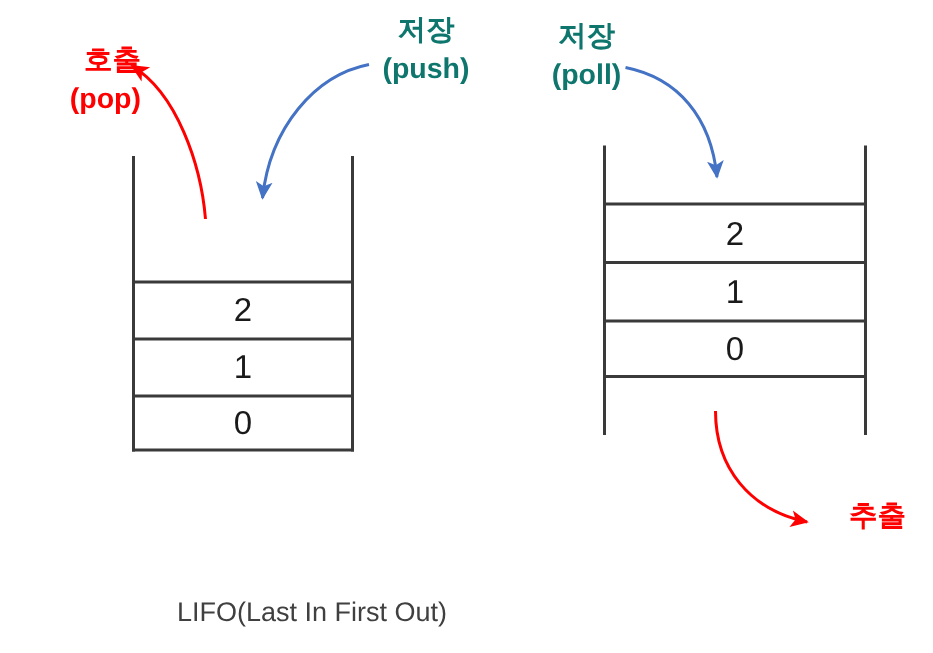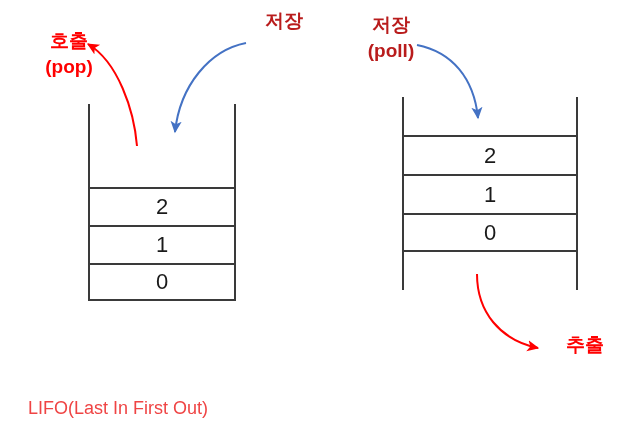--- a/index.html
+++ b/index.html
@@ -19,23 +19,23 @@
   
   .annot {
     position: absolute;
     font-weight: bold;
     font-size: 19px;
     line-height: 1.35;
     white-space: nowrap;
   }
   .annot .l1, .annot .l2 { display: block; }
   .annot.red  { color: #FF0000; }
-  .annot.blue { color: #b91c1c; }
+  .annot.blue { color: #0f766e; }
 
-  #pop-label   { left: 27px;  top: 28px;  text-align: center; width: 84px; }
+  #pop-label   { left: 10px;  top: 28px;  text-align: right; width: 84px; }
   #push-label  { left: 240px; top: 8px;   text-align: center; width: 88px; }
   #offer-label { left: 345px; top: 12px;  text-align: center; width: 92px; }
   #poll-label  { left: 552px; top: 332px; text-align: center; width: 66px; }
 
   
   .struct { position: absolute; }
 
   
   #stack-lifo {
     left: 88px;
@@ -105,22 +105,22 @@
     box-sizing: border-box;
   }
   #queue-fifo .cell:last-child {
     border-bottom: 2px solid #3a3a3a;
   }
 
   
   .caption {
     position: absolute;
     font-size: 18px;
-    color: #ef4444;
-    text-align: left;
+    color: #404040;
+    text-align: right;
     white-space: nowrap;
   }
   #caption-lifo { left: 28px;  top: 398px; width: 270px; }
   #caption-fifo { left: 340px; top: 398px; width: 270px; }
 
   
   #arrows {
     position: absolute;
     left: 0; top: 0;
     width: 622px;
@@ -133,20 +133,21 @@
 
 <div id="canvas">
 
   <div class="annot red" id="pop-label">
     <span class="l1">호출</span>
     <span class="l2">(pop)</span>
   </div>
 
   <div class="annot blue" id="push-label">
     <span class="l1">저장</span>
+    <span class="l2">(push)</span>
   </div>
 
   <div class="struct" id="stack-lifo">
     <div class="side left"></div>
     <div class="side right"></div>
     <div class="cells">
       <div class="cell">2</div>
       <div class="cell">1</div>
       <div class="cell">0</div>
     </div>

